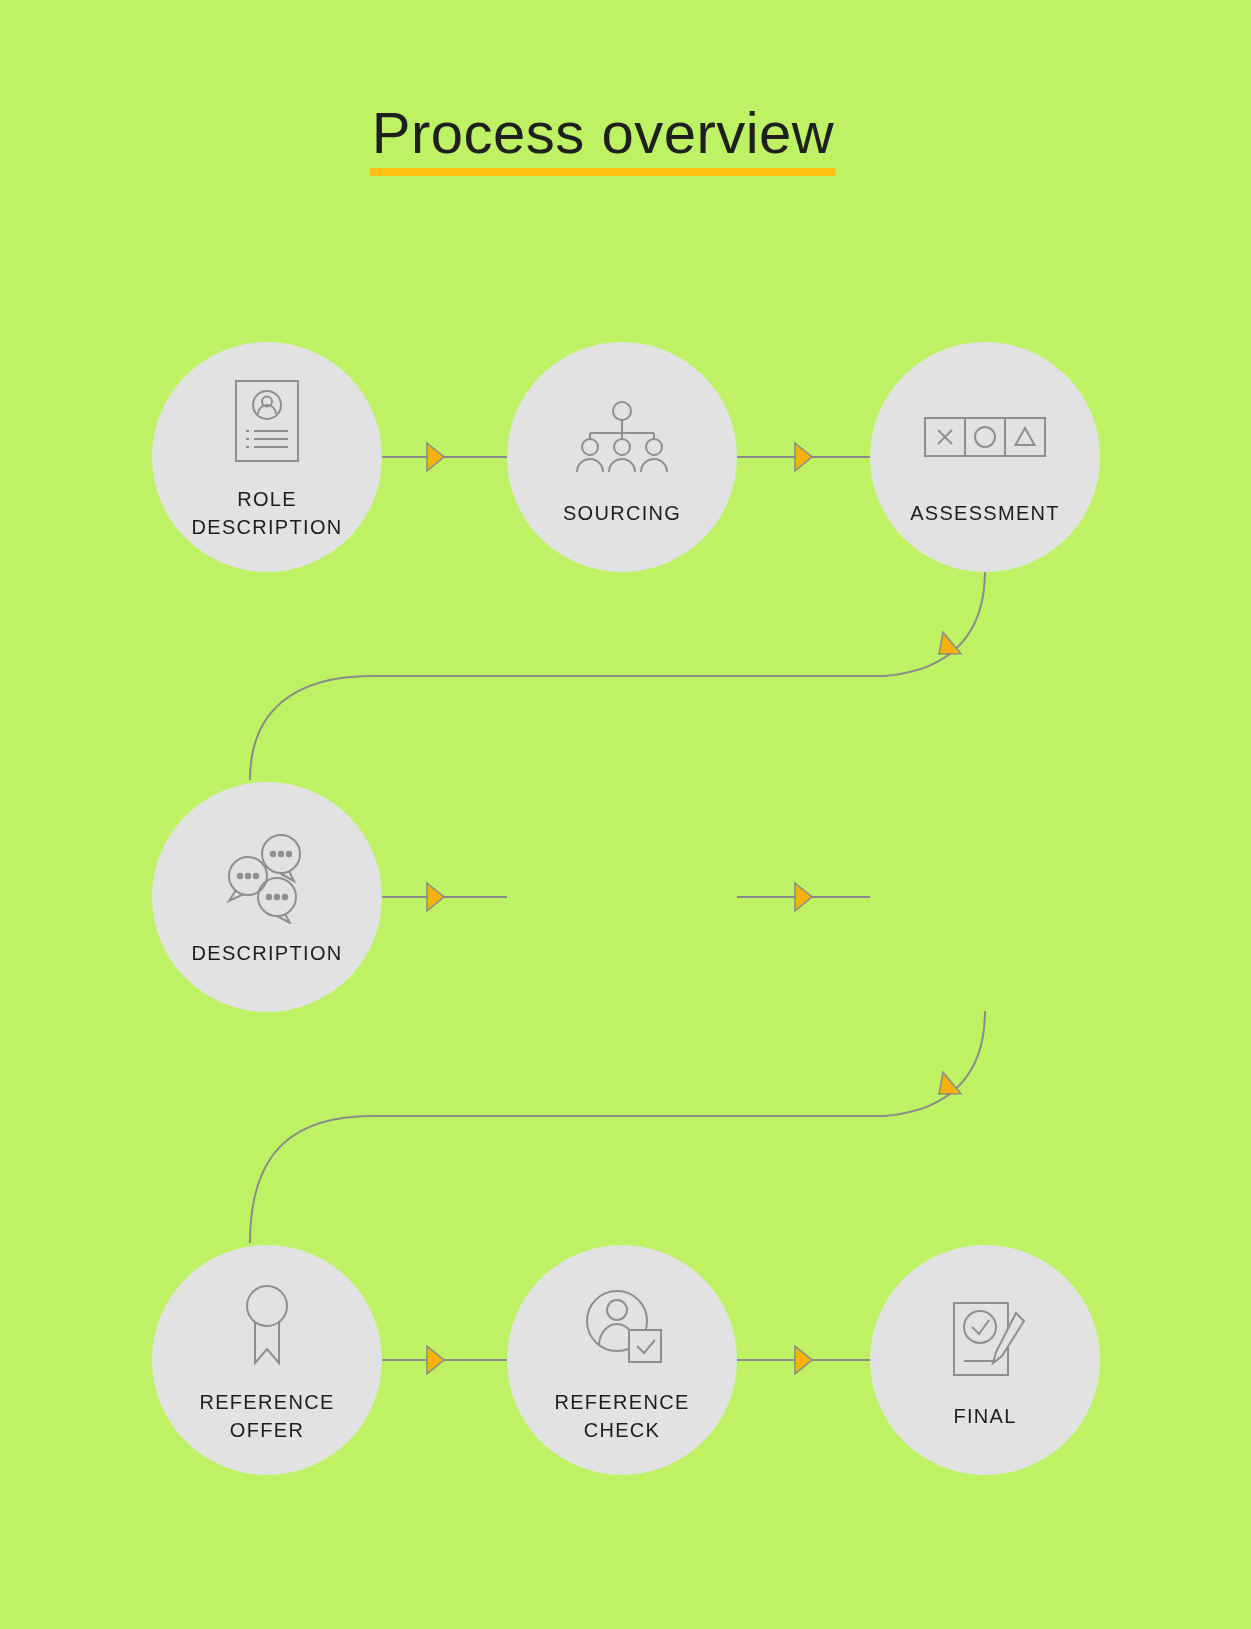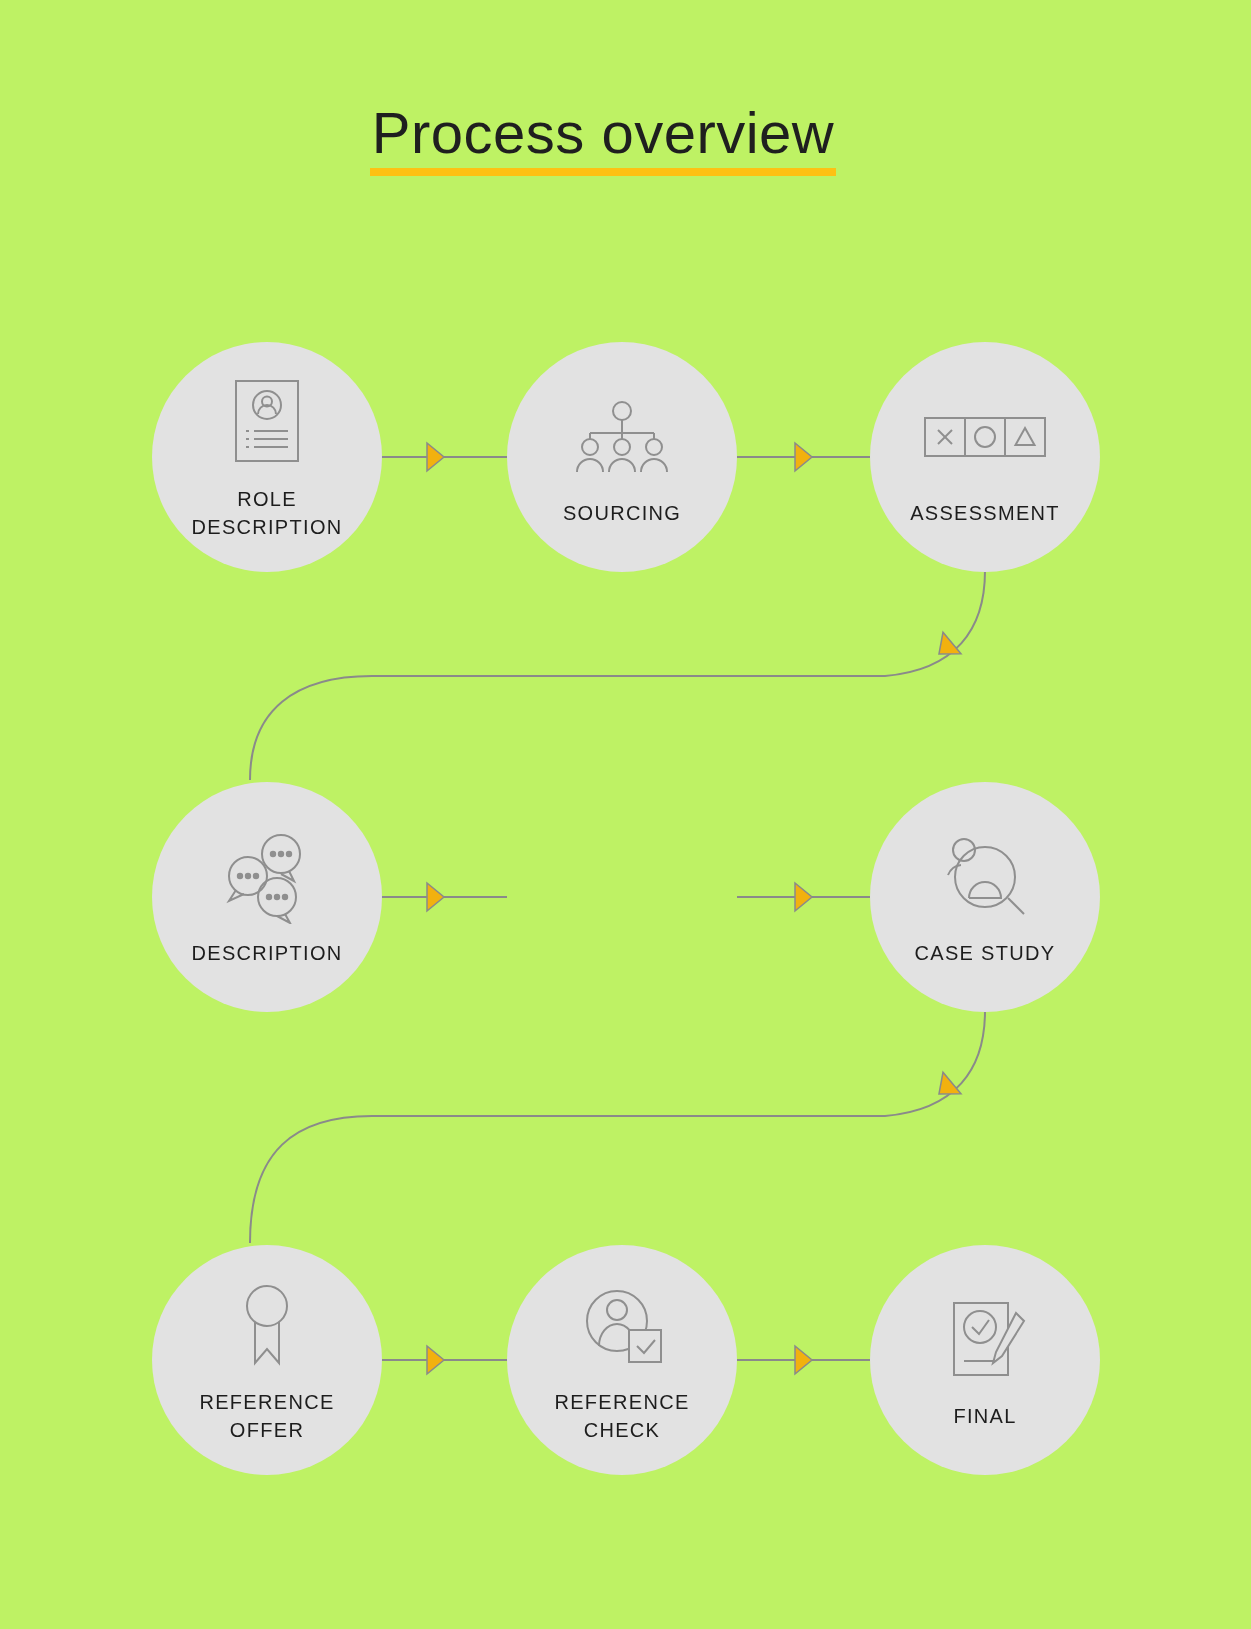--- a/index.html
+++ b/index.html
@@ -139,32 +139,20 @@
         <path d="M62,84 L67,93 L54,86"></path>
         <circle cx="46" cy="67" r="2.2" fill="#8F8F8F"></circle>
           <circle cx="54" cy="67" r="2.2" fill="#8F8F8F"></circle>
           <circle cx="62" cy="67" r="2.2" fill="#8F8F8F"></circle>
       </svg>
     </div>
     <div class="node-label">DESCRIPTION</div>
   </div>
 
 
-  <div class="node r2 c3">
-    <div class="icon-box">
-      <svg width="92" height="84" viewBox="0 0 92 84" fill="none" stroke="#8F8F8F" stroke-width="2">
-        <circle cx="25" cy="15" r="11"></circle>
-        <path d="M9,40 a16,16 0 0 1 13,-10"></path>
-        <circle cx="46" cy="42" r="30"></circle>
-        <path d="M30,63 a16,16 0 0 1 32,0 L30,63"></path>
-        <line x1="69" y1="63" x2="85" y2="79"></line>
-      </svg>
-    </div>
-    <div class="node-label">CASE STUDY</div>
-  </div>
 
   <div class="node r3 c1">
     <div class="icon-box">
       <svg width="54" height="82" viewBox="0 0 54 82" fill="none" stroke="#8F8F8F" stroke-width="2">
         <path d="M15,37 V78 L27,64 L39,78 V37"></path>
         <circle cx="27" cy="21" r="20" fill="#E2E2E2"></circle>
       </svg>
     </div>
     <div class="node-label">REFERENCE
 OFFER</div>

